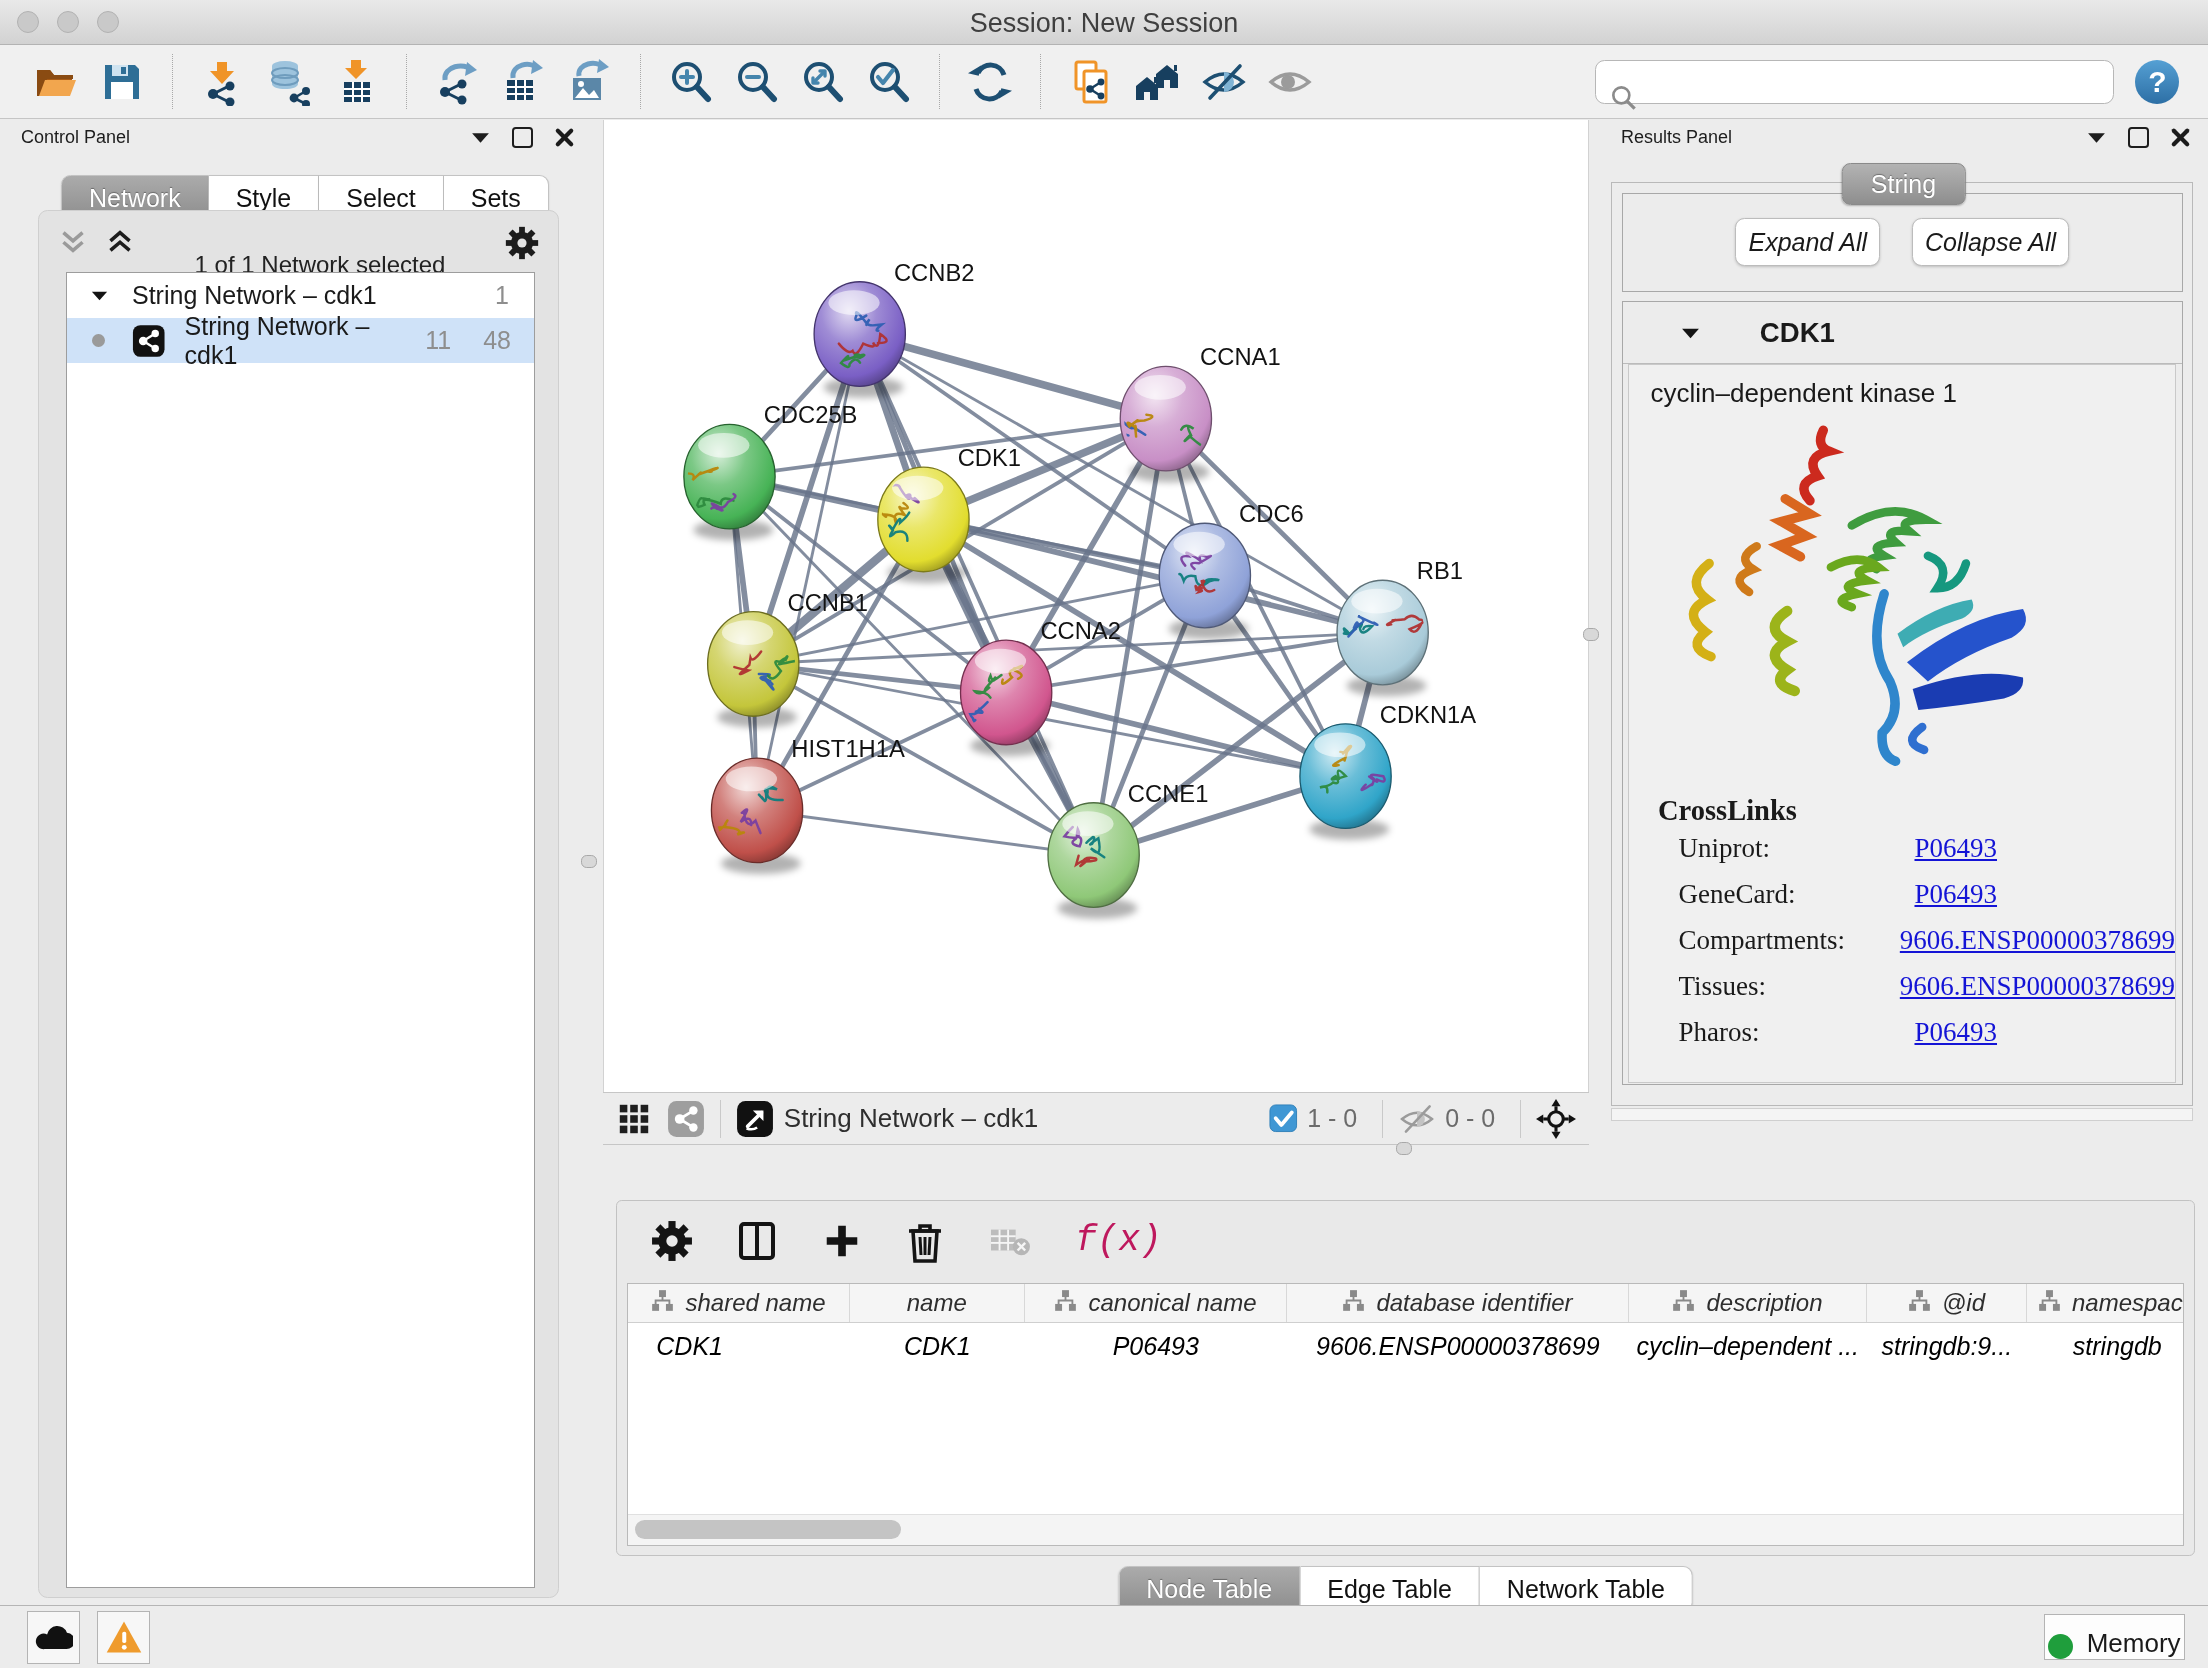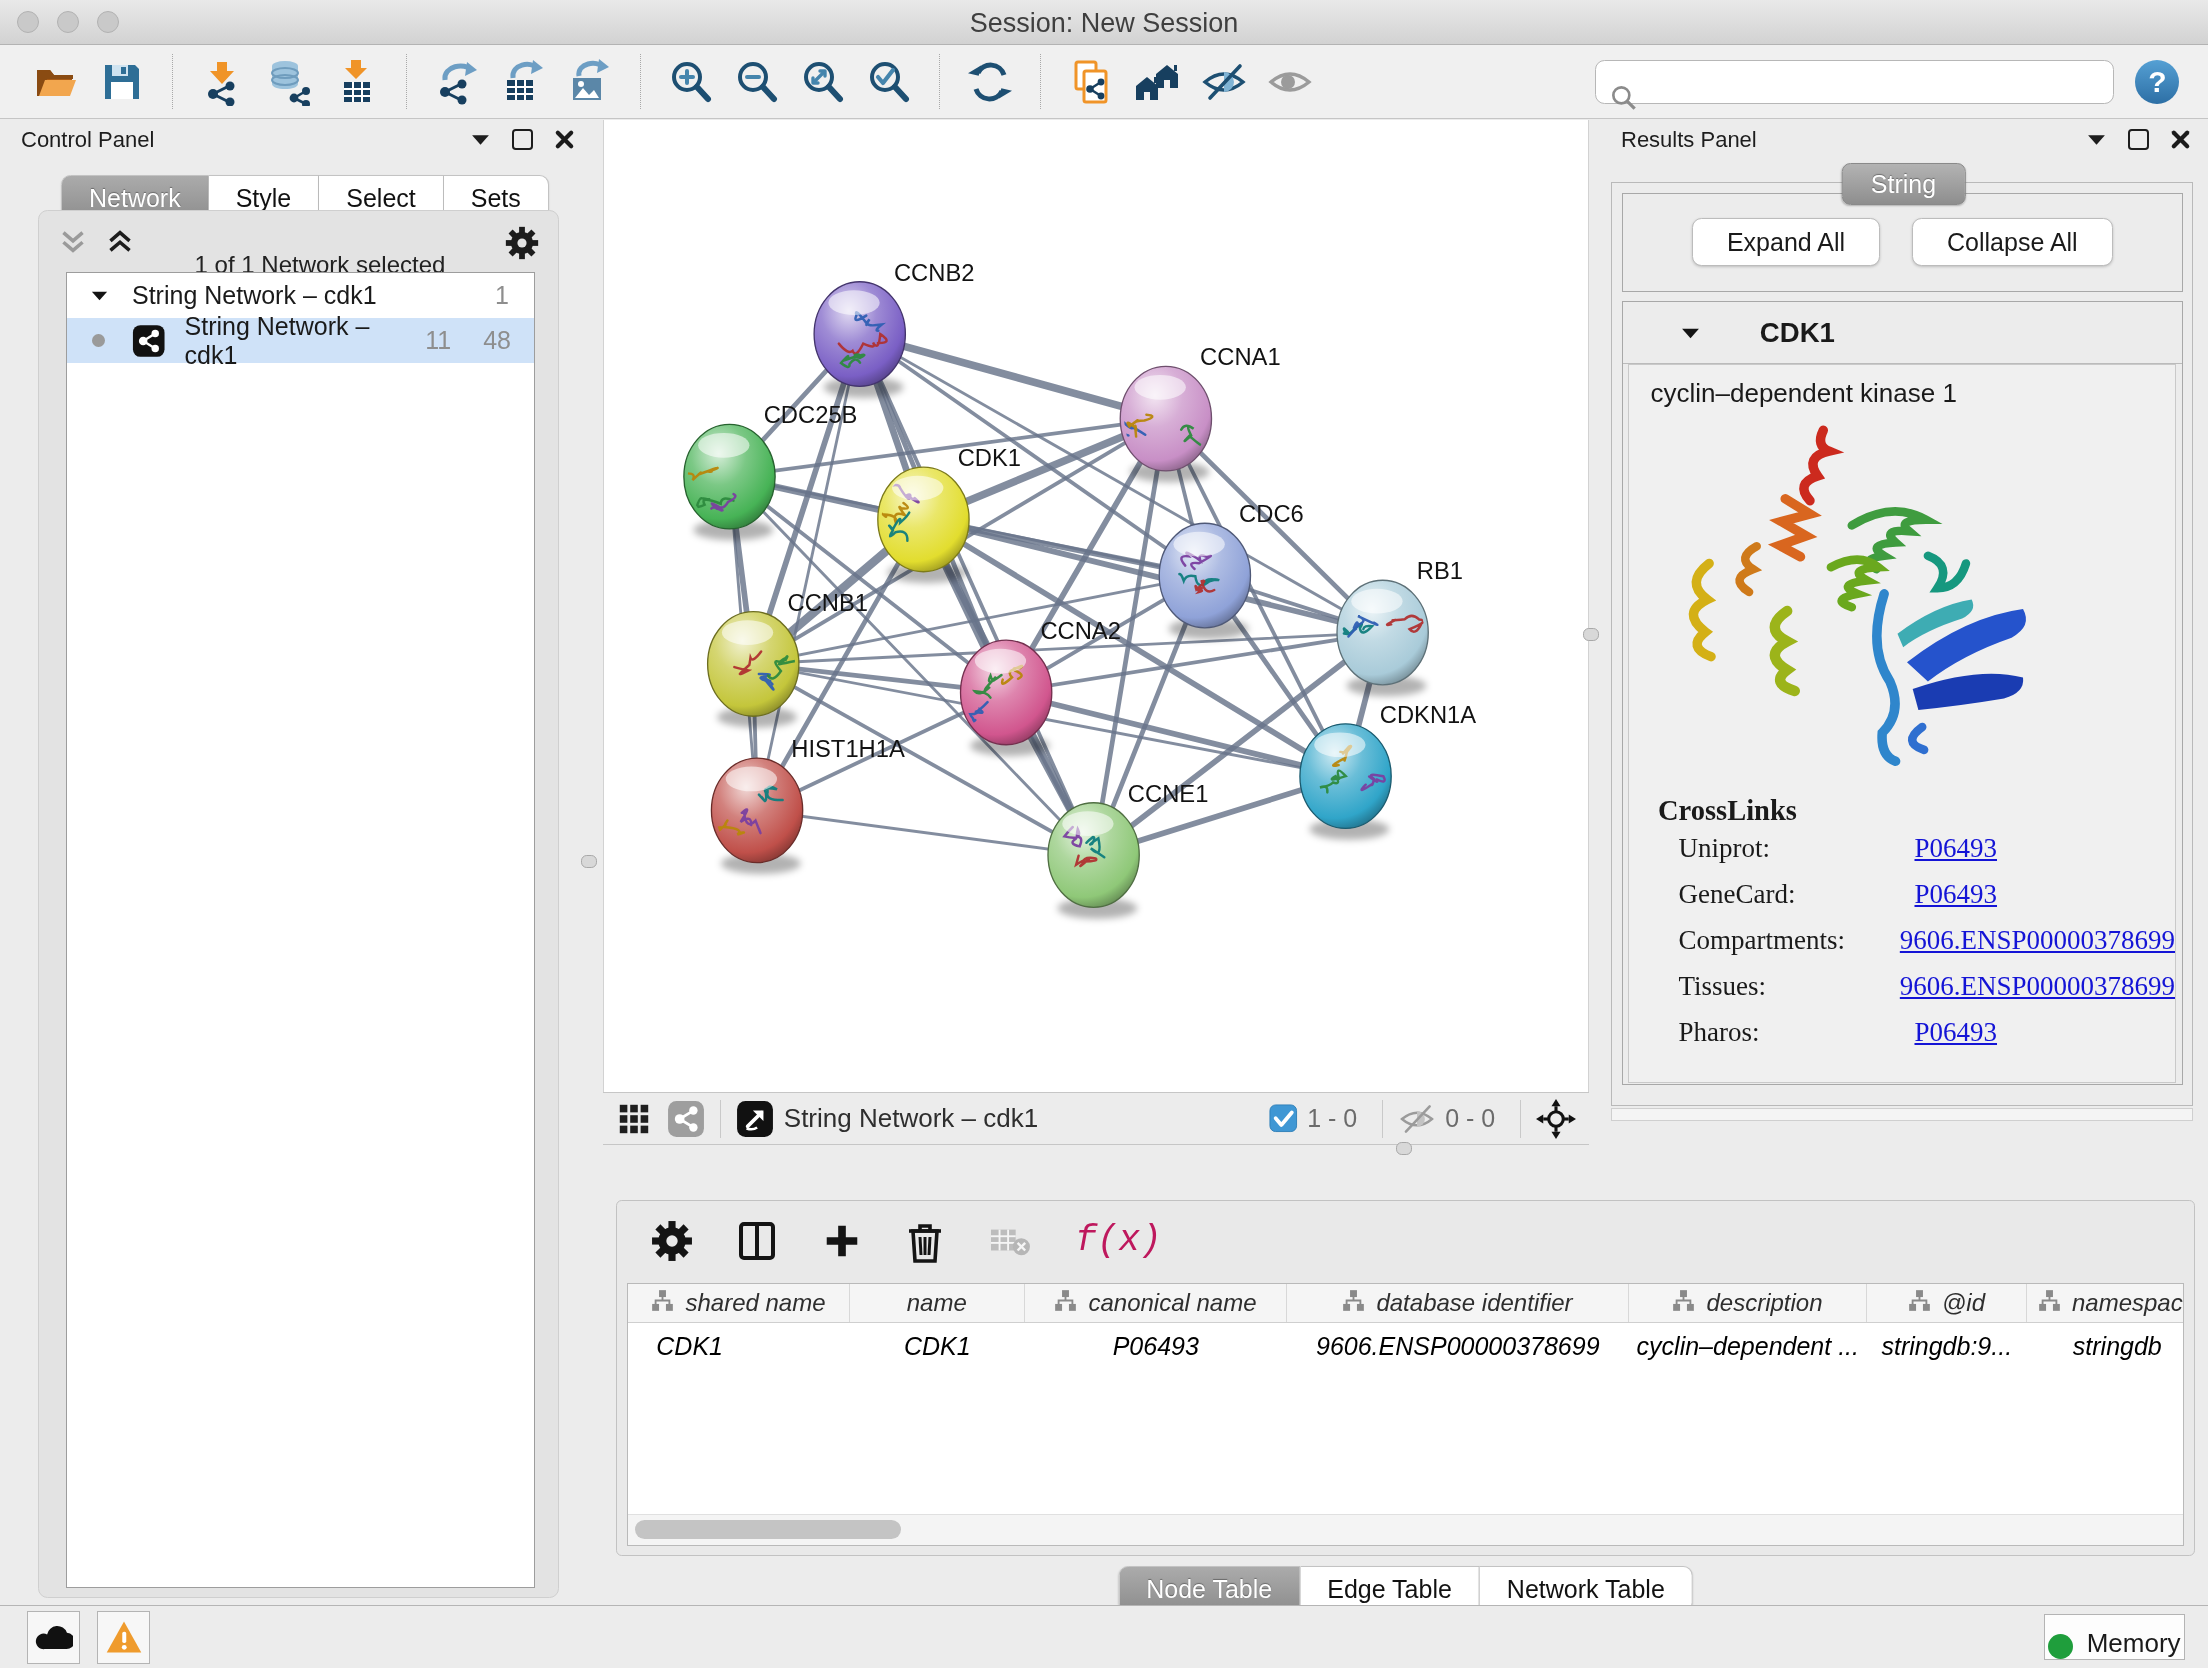--- a/index.html
+++ b/index.html
@@ -18,21 +18,21 @@
   .tbtn svg{width:48px;height:48px;}
   .tsep{width:0;height:55px;border-left:1.9px dotted #a8a8a8;margin:0 17px;flex:0 0 auto;}
   #search-wrap{margin-left:auto;display:flex;align-items:center;}
   #search-input{width:455px;height:42px;border:1.9px solid #b7b7b7;border-radius:9.5px;background:#fff;
     font-size:24px;padding:0 13.3px 0 49px;outline:none;color:#333;}
   #search-mag{position:relative;width:0;height:0;left:13.3px;z-index:2;}
   #help-btn{width:44px;height:44px;border-radius:50%;margin:0 5.7px 0 21px;
     background:linear-gradient(#55a0d4,#2d6fa5);color:#fff;font-size:30px;font-weight:bold;
     display:flex;align-items:center;justify-content:center;}
   
-  .phead-title{font-size:22px;color:#1d1d1d;}
+  .phead-title{font-size:18px;color:#1d1d1d;}
   .phead-icons{display:flex;align-items:center;gap:21px;}
   .icon-min{width:21px;height:21px;border:2.9px solid #1d1d1d;border-radius:3.8px;box-sizing:border-box;}
   
   .seg{display:flex;margin-top:8px;}
   .seg .tab{height:44px;padding:0 27px;font-size:25px;background:#fff;border:1px solid #c3c3c3;
     border-left:none;display:flex;align-items:center;color:#111;box-shadow:0 1px 1.9px rgba(0,0,0,.15);}
   .seg .tab:first-child{border-left:1px solid #c3c3c3;border-radius:9.5px 0 0 9.5px;}
   .seg .tab:last-child{border-radius:0 9.5px 9.5px 0;}
   .seg .tab.sel{background:linear-gradient(#ababab,#8d8d8d);color:#fff;text-shadow:0 -1px 1px rgba(0,0,0,.35);}
   
@@ -59,22 +59,22 @@
   .splitter-dot{position:absolute;width:14.3px;height:10.5px;border-radius:5.7px;background:#d8d8d8;border:1px solid #a8a8a8;}
   
   #results-panel{position:absolute;left:1598px;top:119px;width:611px;height:1487px;}
   #rp-head{position:absolute;left:23px;top:7.6px;right:18px;display:flex;justify-content:space-between;}
   #rp-tab{position:absolute;left:50%;transform:translateX(-50%);top:44px;z-index:2;height:40px;padding:0 28.5px;
     background:linear-gradient(#b3b3b3,#8e8e8e);border:1px solid #8a8a8a;border-radius:8.6px;color:#fff;
     font-size:25px;display:flex;align-items:center;text-shadow:0 -1px 1px rgba(0,0,0,.35);box-shadow:0 1px 1.9px rgba(0,0,0,.25);}
   #rp-outer{position:absolute;left:13.3px;top:63px;width:582px;height:924px;background:#ececec;
     border:1px solid #b9b9b9;padding:9.5px;box-sizing:border-box;}
   #rp-btnbox{height:97px;border:1px solid #a8a8a8;display:flex;align-items:center;justify-content:center;gap:32px;}
-  .rp-btn{height:46px;padding:0 34px;background:#fff;border:1px solid #bcbcbc;border-radius:9.5px;
-    font-size:25px;display:flex;align-items:center;box-shadow:0 1px 2.9px rgba(0,0,0,.2);}
+  .rp-btn{height:46px;padding:0 12px;background:#fff;border:1px solid #bcbcbc;border-radius:9.5px;
+    font-size:25px;display:flex;align-items:center;box-shadow:0 1px 2.9px rgba(0,0,0,.2);font-style:italic;}
   #rp-main{margin-top:9.5px;height:784px;border:1px solid #a8a8a8;box-sizing:border-box;background:#ececec;}
   #rp-entry-head{height:61px;border-bottom:1px solid #bbb;display:flex;align-items:center;}
   #rp-entry-name{font-size:27.6px;font-weight:bold;margin-left:59px;}
   #rp-entry-body{height:719px;margin:0 5.7px 5.7px 5.7px;background:#f0f0f0;border:1px solid #c9c9c9;box-sizing:border-box;overflow:hidden;}
   #rp-desc{font-size:26px;margin:13.3px 0 0 21px;}
   #protein-wrap{margin:3.8px 0 0 44px;}
   #xl-title{font-family:"Liberation Serif",serif;font-weight:bold;font-size:28.5px;margin:1.9px 0 5.7px 28.5px;}
   .xrow{display:flex;margin:0 0 15px 49px;font-family:"Liberation Serif",serif;font-size:27px;}
   .xlabel{width:236px;color:#1a1a1a;}
   .xval{color:#1414d6;text-decoration:underline;}

